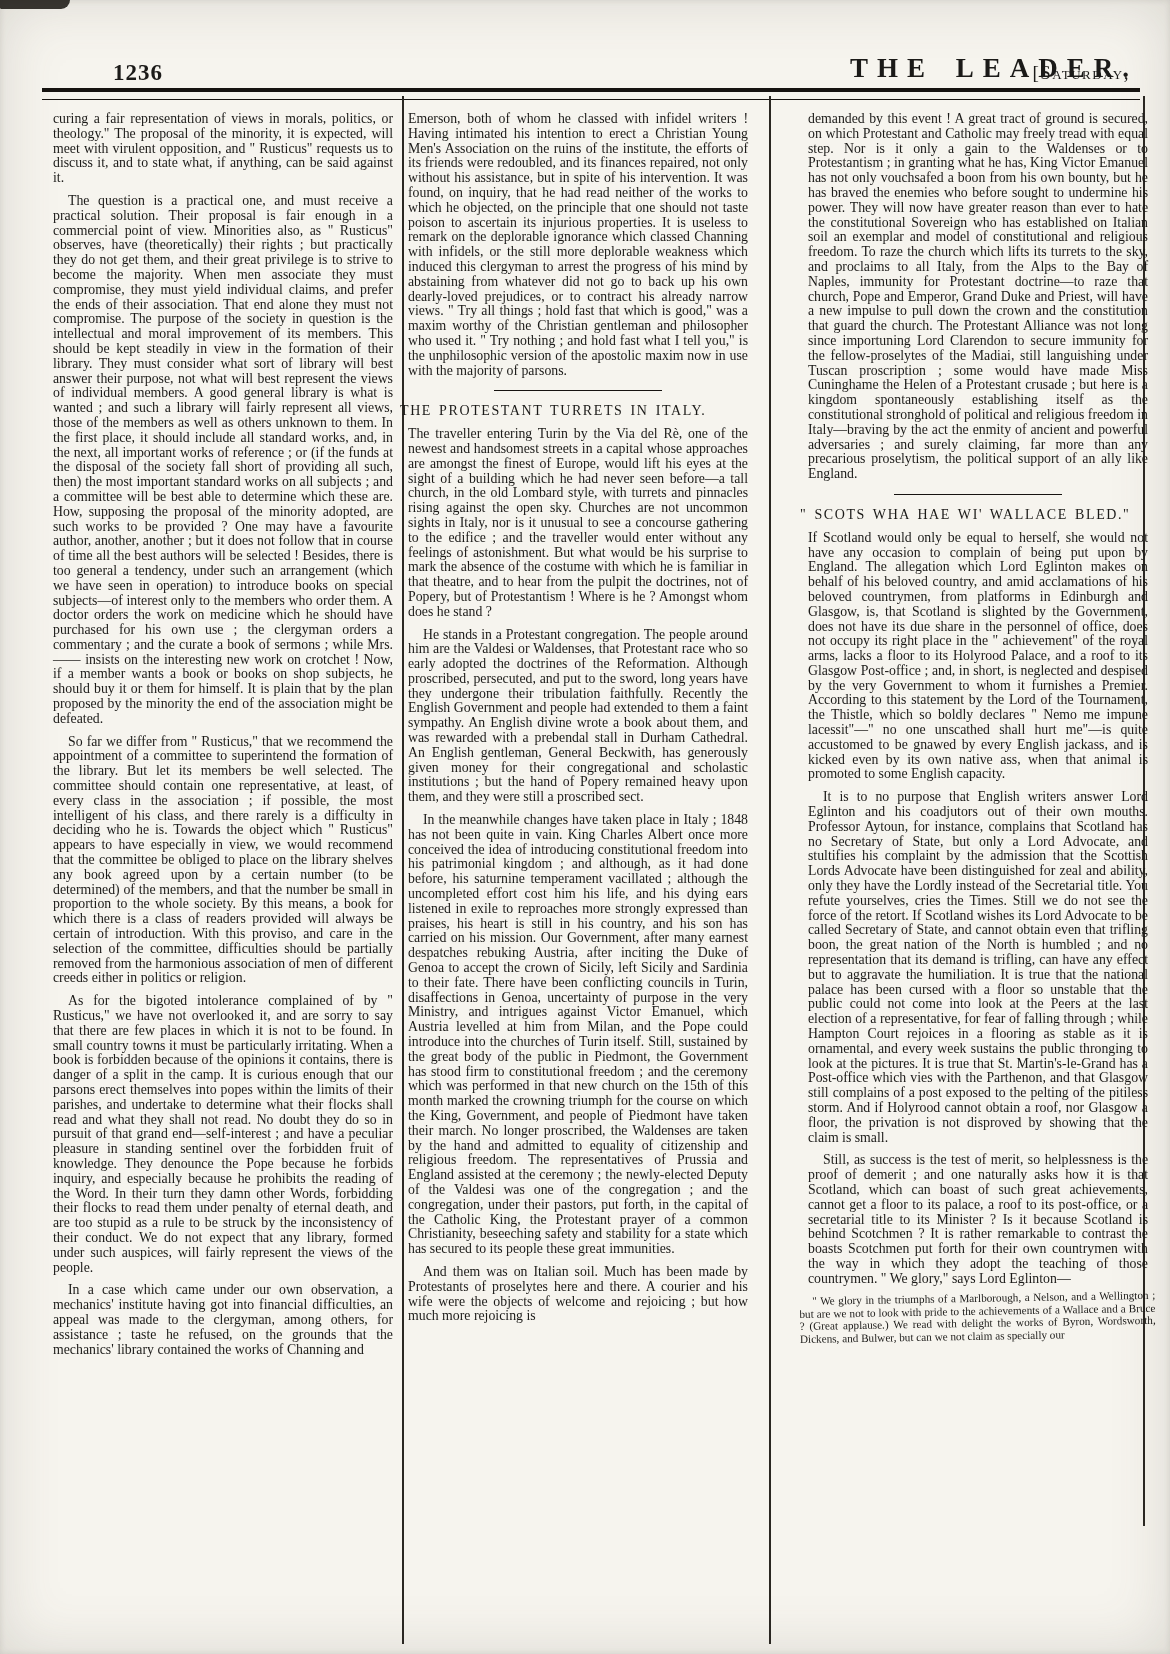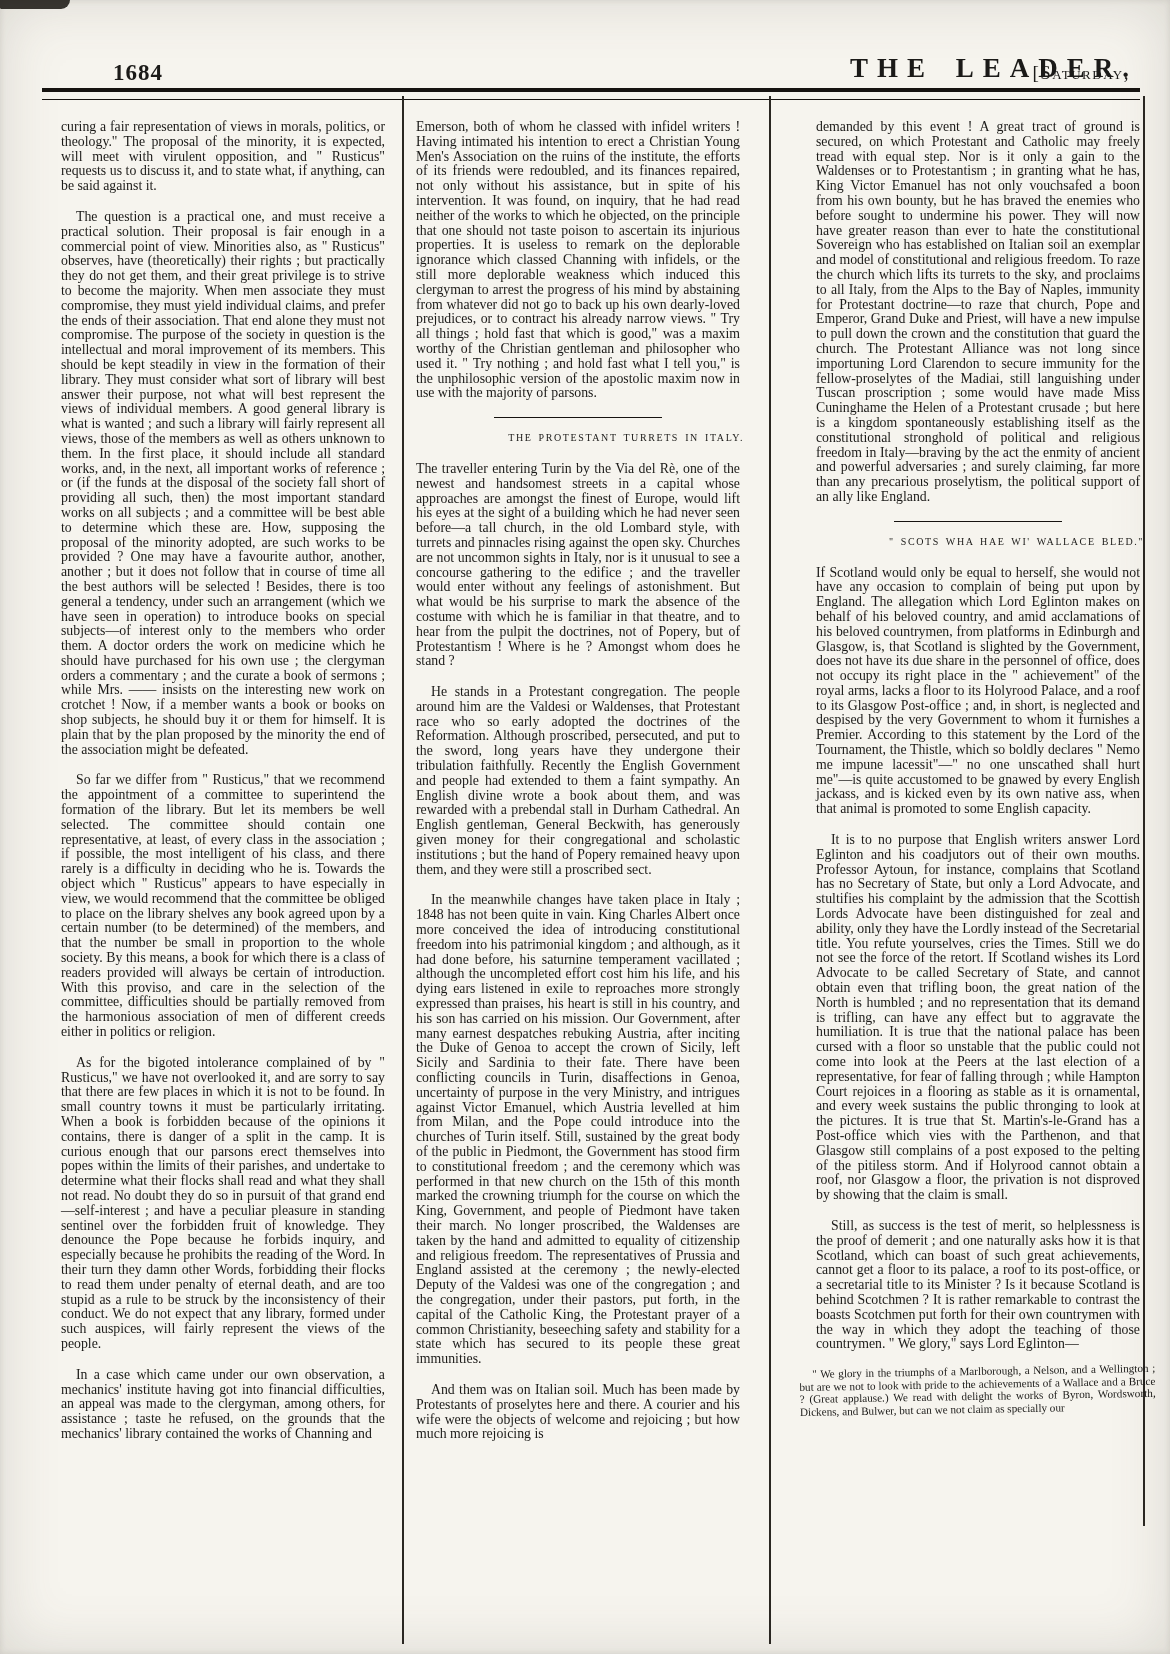--- a/index.html
+++ b/index.html
@@ -52,50 +52,50 @@
   .column-rule{
     position:absolute;top:96px;height:1548px;width:1.5px;
     background:#2a2722;
   }
   .rule-a{left:402px;}
   .rule-b{left:769px;}
   .page-edge-rule{
     position:absolute;top:96px;right:25px;height:1430px;width:2.5px;
     background:#2a2722;
   }
-  .para{margin:16px;text-indent:15px;}
+  .para{margin:8px;text-indent:15px;}
   .para.cont{text-indent:0;}
   .section-divider{
     width:168px;height:0;
     border-top:1.8px solid #161310;
     margin:12px auto 13px auto;
   }
   .article-title{
     margin:0 12px 4px 0;
-    font-size:10px;font-weight:normal;
+    font-size:14px;font-weight:normal;
     letter-spacing:1.6px;word-spacing:2px;
-    text-align:right;text-indent:0;
+    text-align:left;text-indent:0;
   }
   .quote{
     margin:2px 0 0 0;
     font-size:11.2px;line-height:12.6px;
     text-indent:13px;
     transform:rotate(-1deg);
     transform-origin:left bottom;
   }
 </style>
 </head>
 <body>
 
 <div class="page">
 
   <div class="smudge-top"></div>
 
   <div class="masthead">
-    <div class="page-number">1684</div>
+    <div class="page-number">1236</div>
     <div class="masthead-title">THE LEADER.</div>
     <div class="date-label">[Saturday,</div>
   </div>
   <div class="masthead-rule"></div>
 
   <div class="column-rule rule-a"></div>
   <div class="column-rule rule-b"></div>
   <div class="page-edge-rule"></div>
 
   <div class="col col-1">

